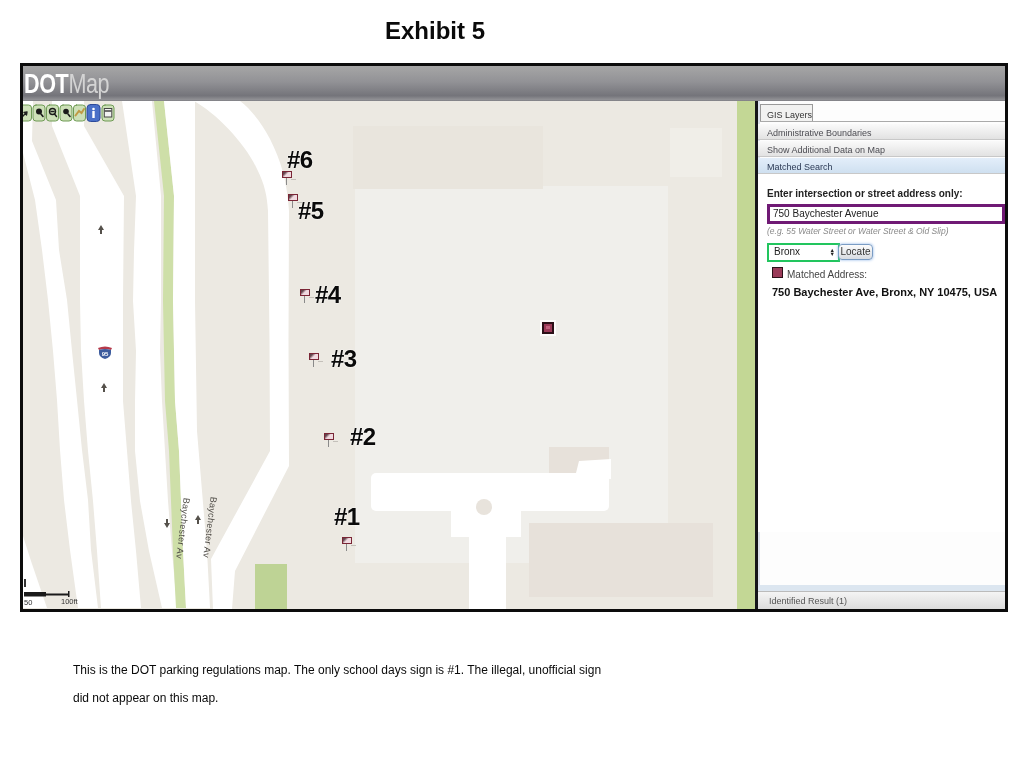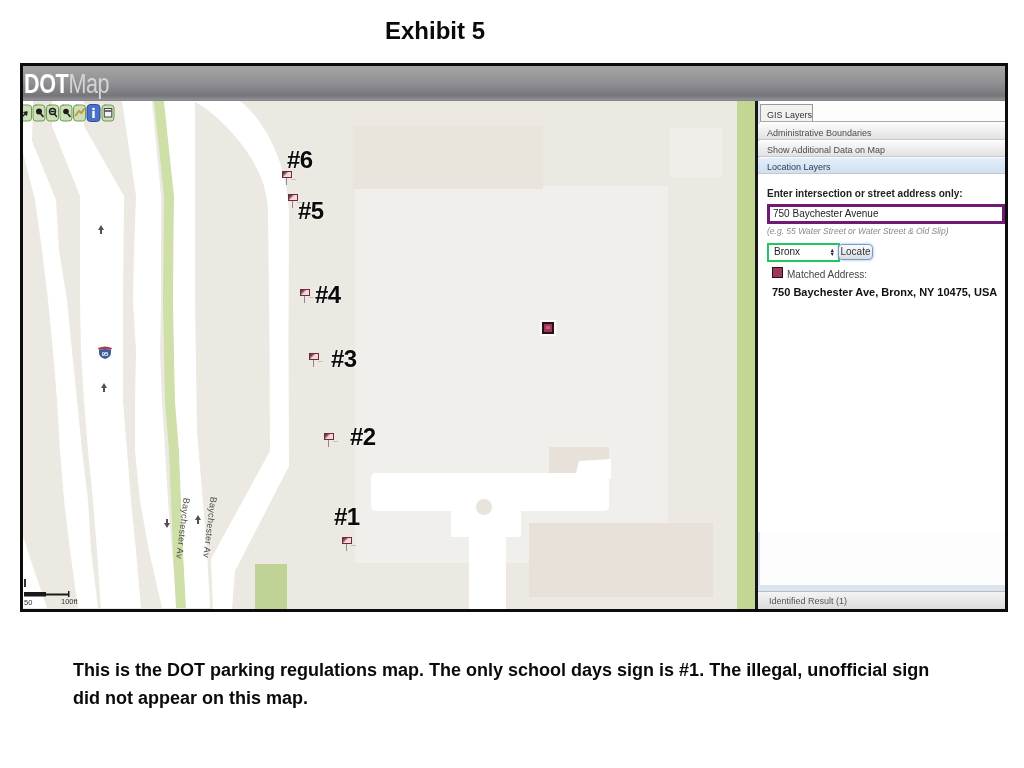--- a/index.html
+++ b/index.html
@@ -169,21 +169,21 @@
     <div class="abs" style="left:2px;top:3px;width:53px;height:18px;background:#f2f2f1;border:1px solid #9a9a9a;border-bottom:none;box-sizing:border-box;font-size:9px;color:#333;padding:5px 0 0 6px;white-space:nowrap;">GIS Layers</div>
 
     <div class="abs" style="left:0;top:20px;width:247px;height:1px;background:#aaaaaa;"></div>
 
     <div class="abs" style="left:0;top:0;width:2px;height:505px;background:#dde2ec;"></div>
 
     <div class="abs sbar" style="top:23px;">Administrative Boundaries</div>
 
     <div class="abs sbar" style="top:40px;">Show Additional Data on Map</div>
 
-    <div class="abs sbar" style="top:57px;background:linear-gradient(#e3eefa,#cfe0f0);color:#2c3a55;">Location Layers</div>
+    <div class="abs sbar" style="top:57px;background:linear-gradient(#e3eefa,#cfe0f0);color:#2c3a55;">Matched Search</div>
 
     <div class="abs" style="left:0;top:73px;width:247px;height:358px;background:#ffffff;">
 
       <div class="abs" style="left:9px;top:14px;font-size:10px;font-weight:bold;color:#222;">Enter intersection or street address only:</div>
 
       <div class="abs" style="left:9px;top:30px;width:229px;height:13px;border:3px solid #701a75;font-size:10px;color:#222;padding:1px 0 0 3px;">750 Baychester Avenue</div>
 
       <div class="abs" style="left:9px;top:52px;font-size:8.5px;font-style:italic;color:#8a8a8a;">(e.g. 55 Water Street or Water Street &amp; Old Slip)</div>
 
       <div class="abs" style="left:9px;top:69px;width:64px;height:14px;border:2px solid #22c55e;font-size:10px;color:#222;padding:1px 0 0 5px;">Bronx<span style="position:absolute;right:3px;top:2.5px;font-size:5.5px;line-height:4.5px;color:#222;">▲<br>▼</span></div>
@@ -196,21 +196,21 @@
 
       <div class="abs" style="left:14px;top:112px;font-size:11px;font-weight:bold;color:#111;white-space:nowrap;">750 Baychester Ave, Bronx, NY 10475, USA</div>
     </div>
 
     <div class="abs" style="left:0;top:484px;width:247px;height:6px;background:#dce6f0;"></div>
 
     <div class="abs" style="left:0;top:490px;width:247px;height:18px;background:linear-gradient(#f4f4f4,#dcdcdc);border-top:1px solid #bbb;font-size:9px;color:#555;padding:4px 15px 0 11px;box-sizing:border-box;">Identified Result (1)</div>
   </div>
 </div>
 
-<div class="abs" style="left:73px;top:656px;width:900px;font-size:18px;font-weight:bold;color:#0a0a0a;line-height:28px;white-space:nowrap;">This is the DOT parking regulations map. The only school days sign is #1. The illegal, unofficial sign<br>did not appear on this map.</div>
+<div class="abs" style="left:73px;top:656px;width:900px;font-size:12px;font-weight:normal;color:#0a0a0a;line-height:28px;white-space:nowrap;">This is the DOT parking regulations map. The only school days sign is #1. The illegal, unofficial sign<br>did not appear on this map.</div>
 
 <style>
   .sbar{left:0;width:247px;height:16px;background:linear-gradient(#fafafa,#e2e2e2);border-bottom:1px solid #c8c8c8;font-size:9px;color:#4c4c52;padding:4px 0 0 9px;box-sizing:border-box;}
   .mlabel{font-size:24px;font-weight:bold;color:#0a0a0a;letter-spacing:-0.5px;text-shadow:0 0 2px rgba(255,255,255,0.9),0 0 1px rgba(255,255,255,0.9);}
   .sign{width:16px;height:18px;}
   .sign::before{content:"";position:absolute;left:0;top:0;width:7.5px;height:4.5px;background:linear-gradient(135deg,#53434a 0%,#6a4a52 22%,#f0dae0 48%);border:1.3px solid #7a2535;}
   .sign::after{content:"";position:absolute;left:4px;top:7px;width:1.2px;height:6.5px;background:#8a8a8a;}
   .sign i{position:absolute;left:8.5px;top:7.5px;width:5.5px;height:1.8px;background:#c4c0ba;}
 </style>
 

